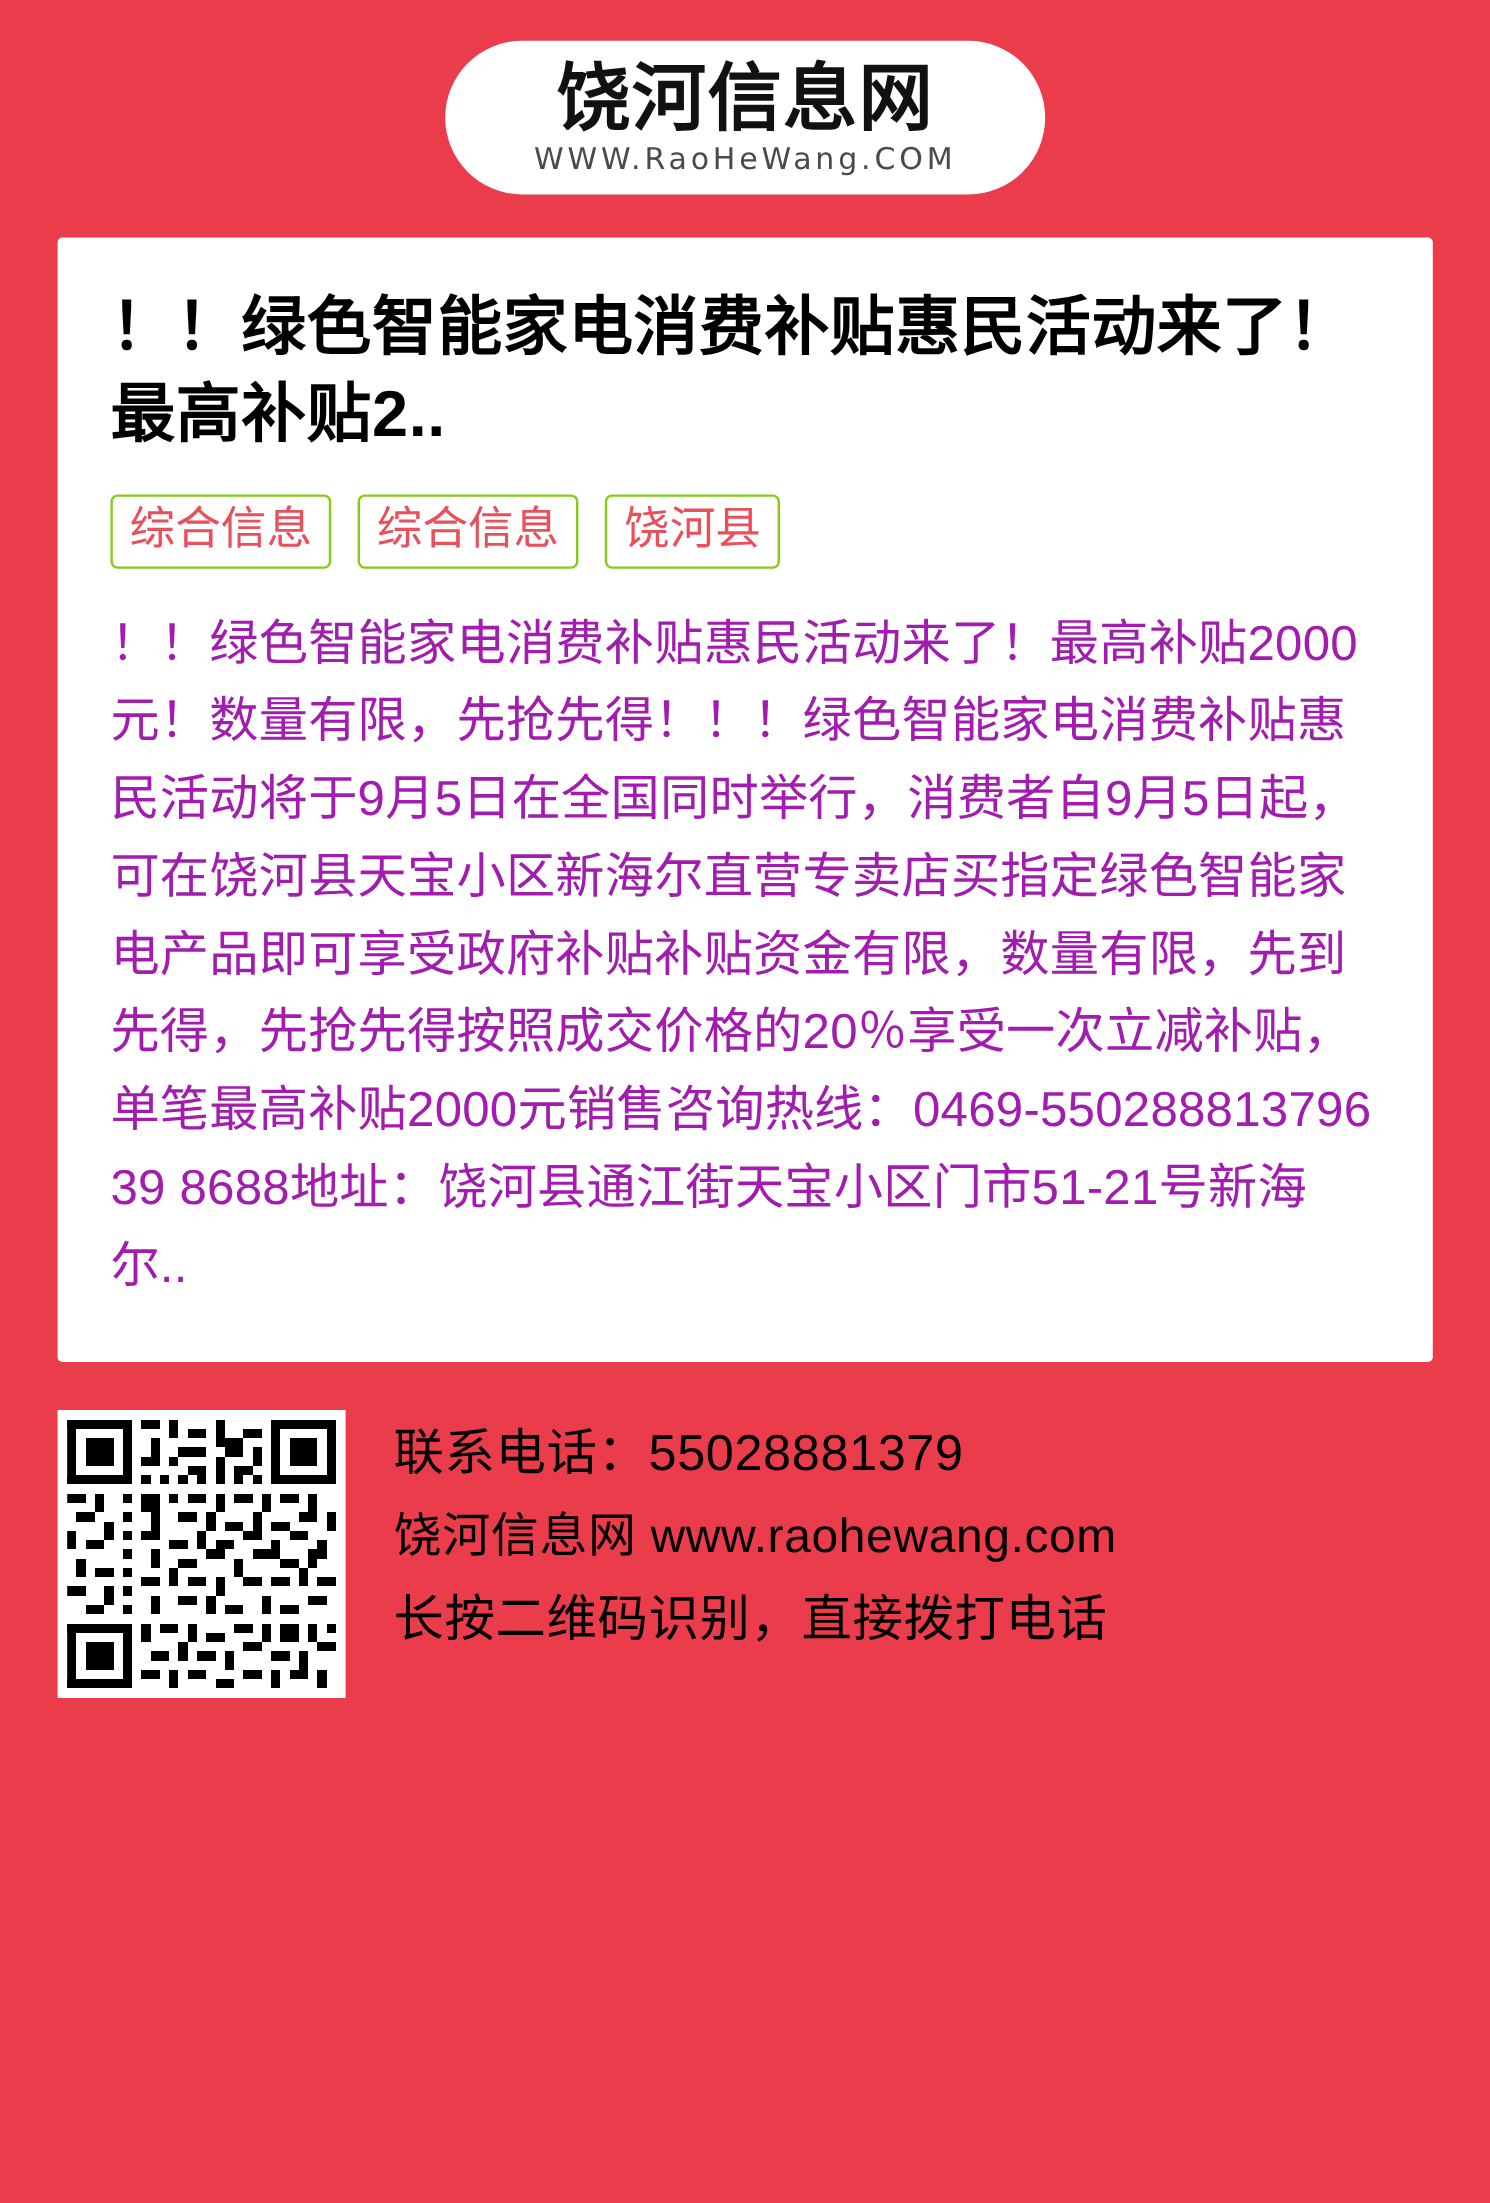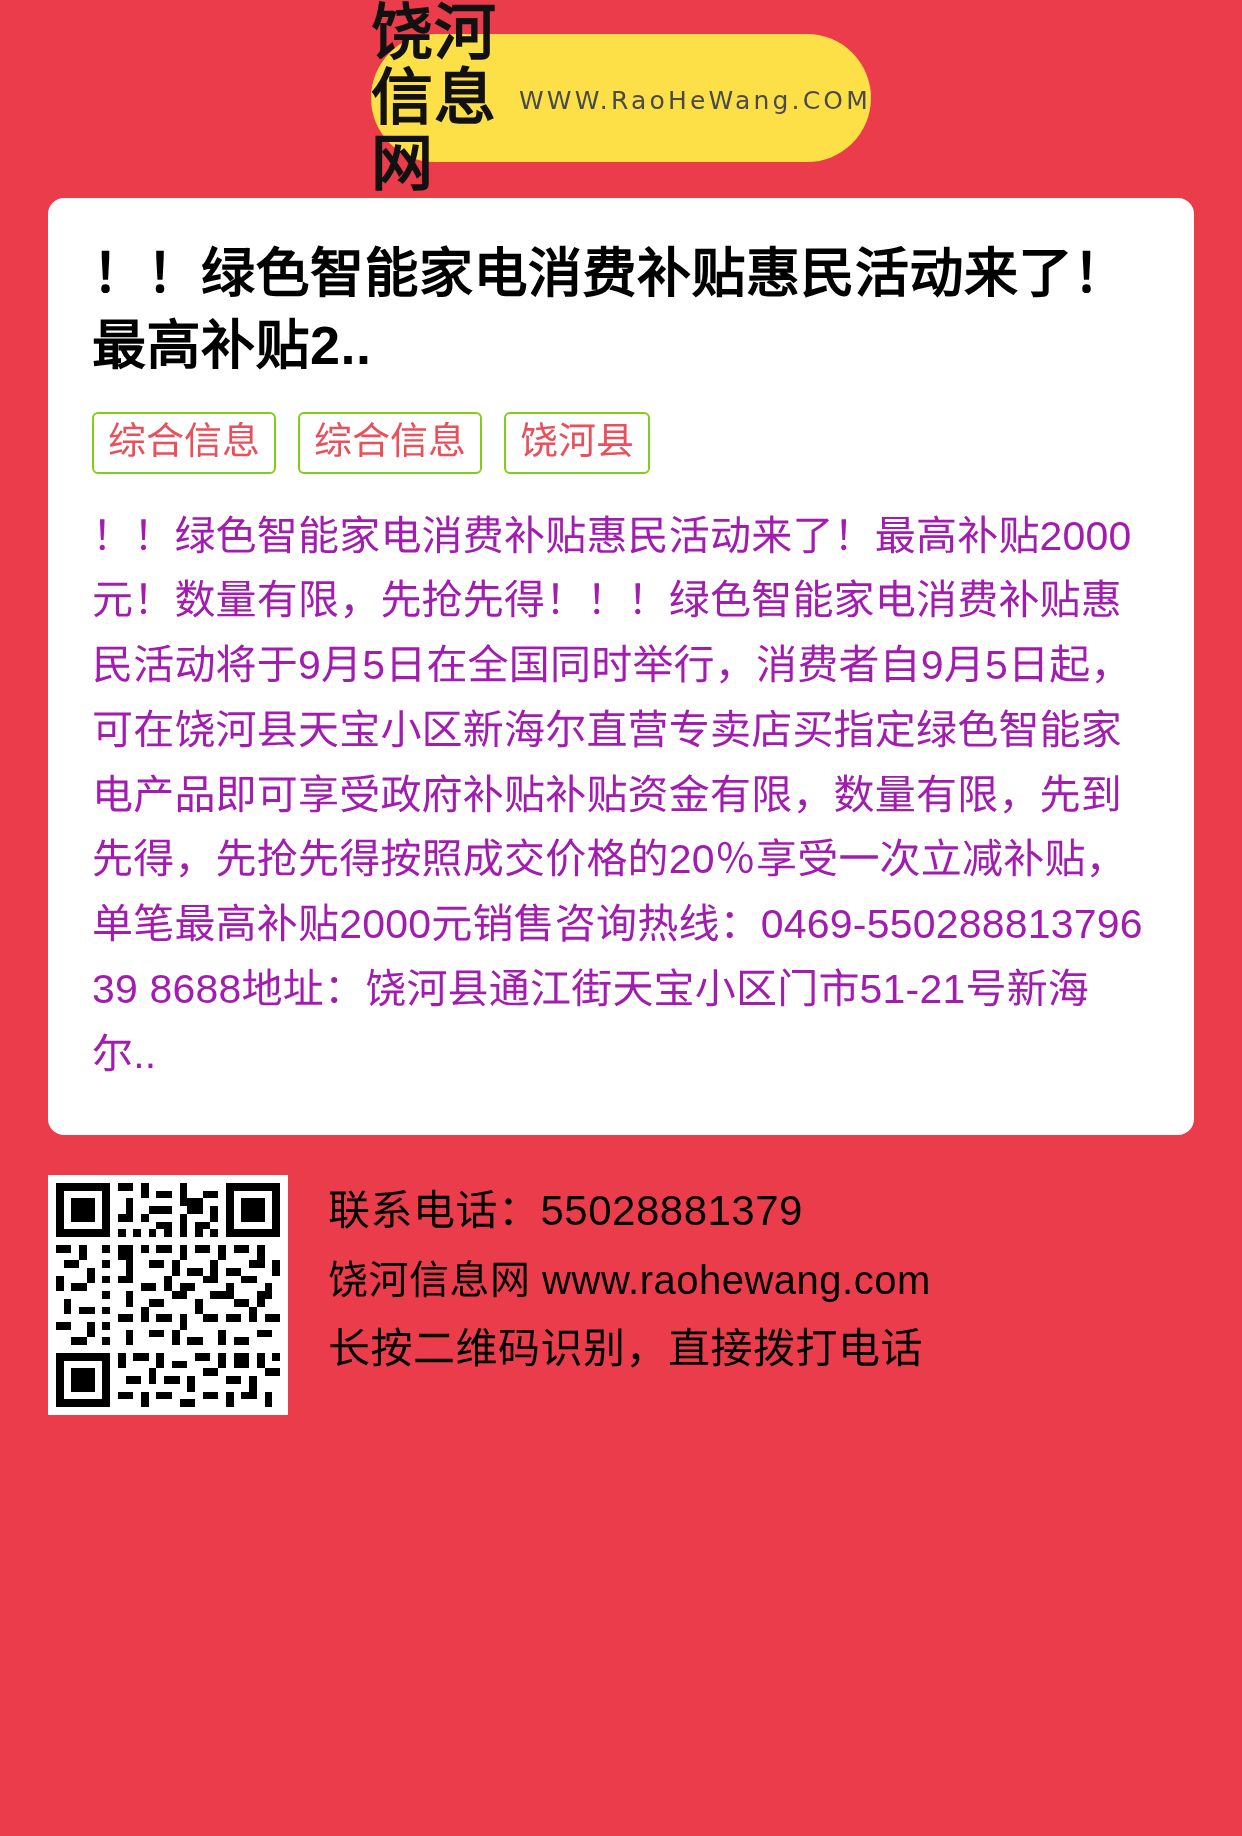--- a/index.html
+++ b/index.html
@@ -20,24 +20,24 @@
     display: flex;
     flex-direction: column;
     align-items: center;
   }
 
   
   .logo-wrap {
     margin-top: 34px;
     width: 500px;
     height: 128px;
-    background: #fde047;
+    background: #ffffff;
     border-radius: 64px;
     display: flex;
-    flex-direction: row;
+    flex-direction: column;
     align-items: center;
     justify-content: center;
   }
   .logo-title {
     font-family: "DejaVu Sans", sans-serif;
     font-size: 62px;
     font-weight: 700;
     color: #111111;
     letter-spacing: 1px;
     line-height: 1.05;
@@ -48,21 +48,21 @@
     color: #4a4a4a;
     letter-spacing: 3.2px;
     margin-top: 4px;
   }
 
   
   .card {
     margin-top: 36px;
     width: 1146px;
     background: #ffffff;
-    border-radius: 16px;
+    border-radius: 4px;
     padding: 40px 44px 48px 44px;
   }
 
   .card-title {
     font-size: 54px;
     font-weight: 700;
     color: #000000;
     line-height: 1.33;
     letter-spacing: 0.5px;
   }

